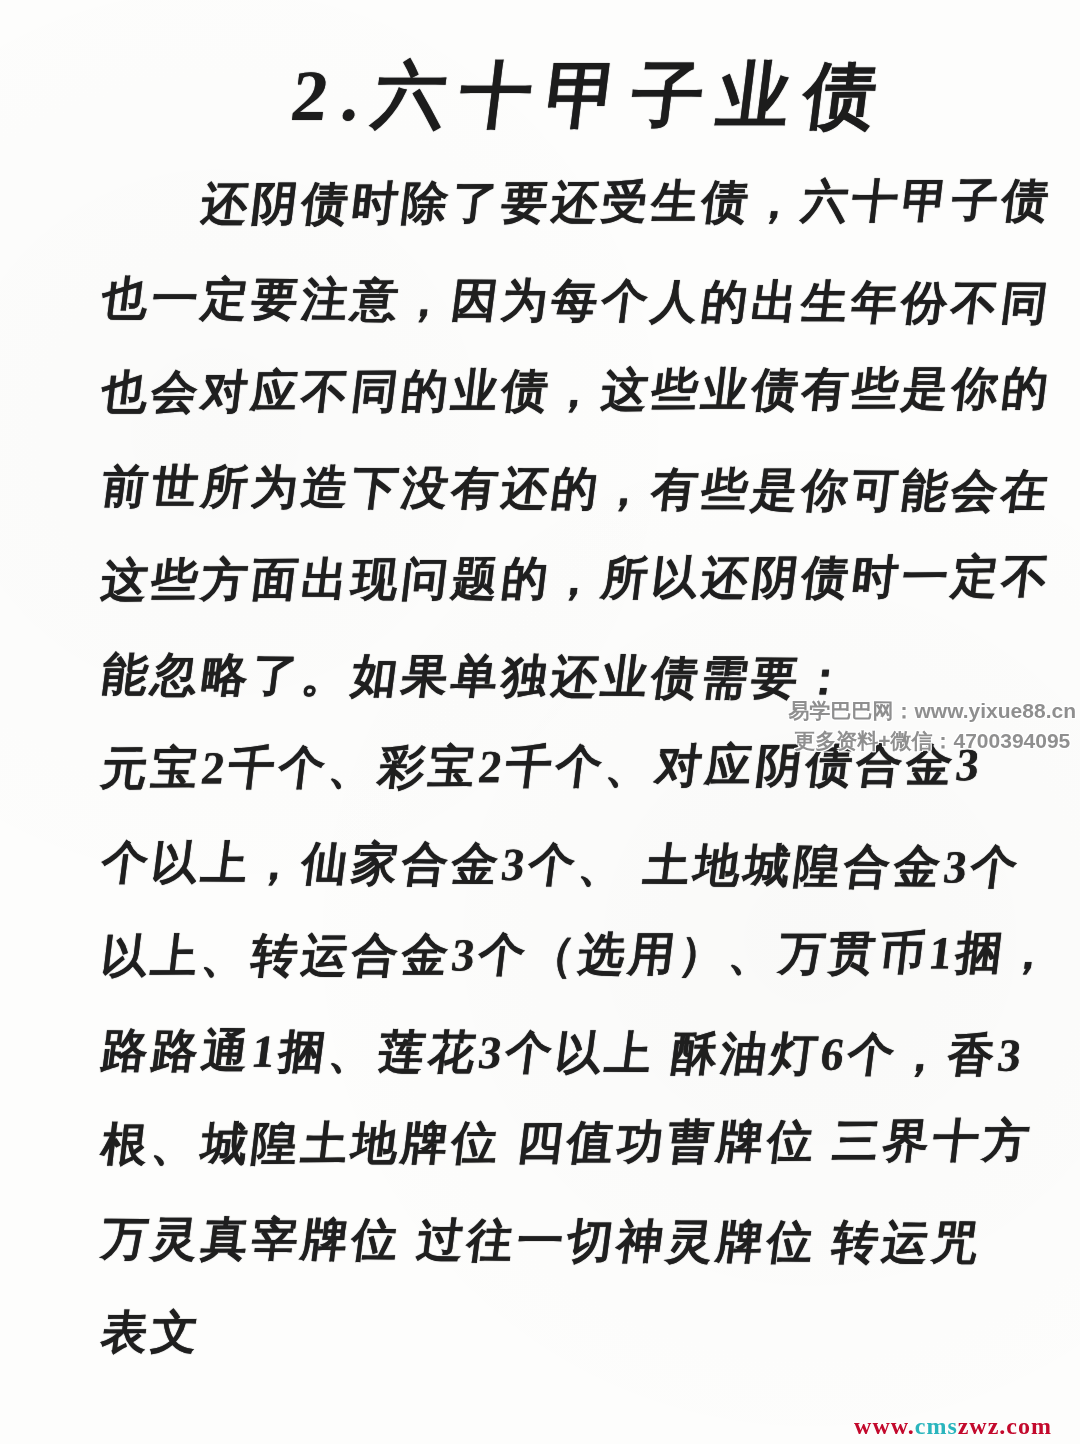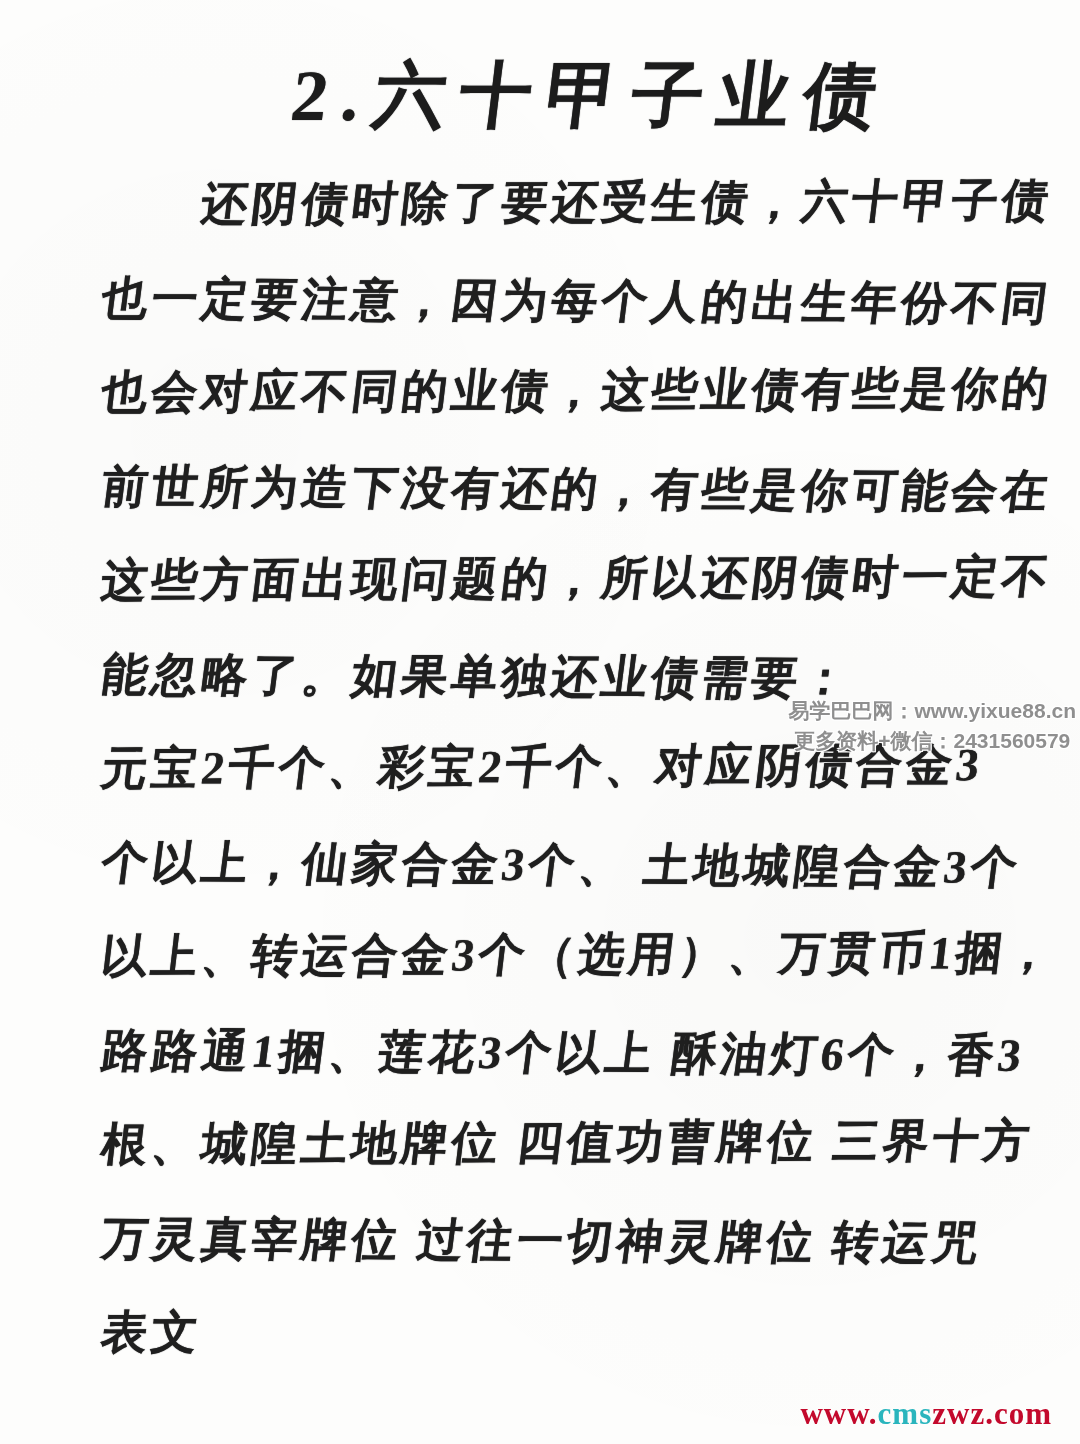--- a/index.html
+++ b/index.html
@@ -69,24 +69,24 @@
     color: #8f8f8f;
     text-shadow:
       -1px -1px 0 #fff, 1px -1px 0 #fff,
       -1px 1px 0 #fff, 1px 1px 0 #fff,
       0 0 2px #fff;
     z-index: 3;
   }
   .footer-url {
     position: absolute;
     right: 28px;
-    bottom: 12px;
+    bottom: 4px;
     font-family: "Liberation Serif", serif;
     font-weight: 900;
-    font-size: 31px;
+    font-size: 24px;
     letter-spacing: 1px;
     z-index: 3;
   }
   .footer-url .red  { color: #c3092c; }
   .footer-url .teal { color: #2ab5bd; }
 </style>
 </head>
 <body>
 
 <div class="page">
@@ -104,18 +104,18 @@
     <div class="hand-line">个以上，仙家合金3个、 土地城隍合金3个</div>
     <div class="hand-line">以上、转运合金3个（选用）、万贯币1捆，</div>
     <div class="hand-line">路路通1捆、莲花3个以上 酥油灯6个，香3</div>
     <div class="hand-line">根、城隍土地牌位 四值功曹牌位 三界十方</div>
     <div class="hand-line">万灵真宰牌位 过往一切神灵牌位 转运咒</div>
     <div class="hand-line">表文</div>
   </div>
 
   <div class="watermark">
     <div>易学巴巴网：www.yixue88.cn</div>
-    <div>更多资料+微信：2431560579</div>
+    <div>更多资料+微信：4700394095</div>
   </div>
 
   <div class="footer-url"><span class="red">www.</span><span class="teal">cms</span><span class="red">zwz.com</span></div>
 
 </div>
 
 </body></html>

